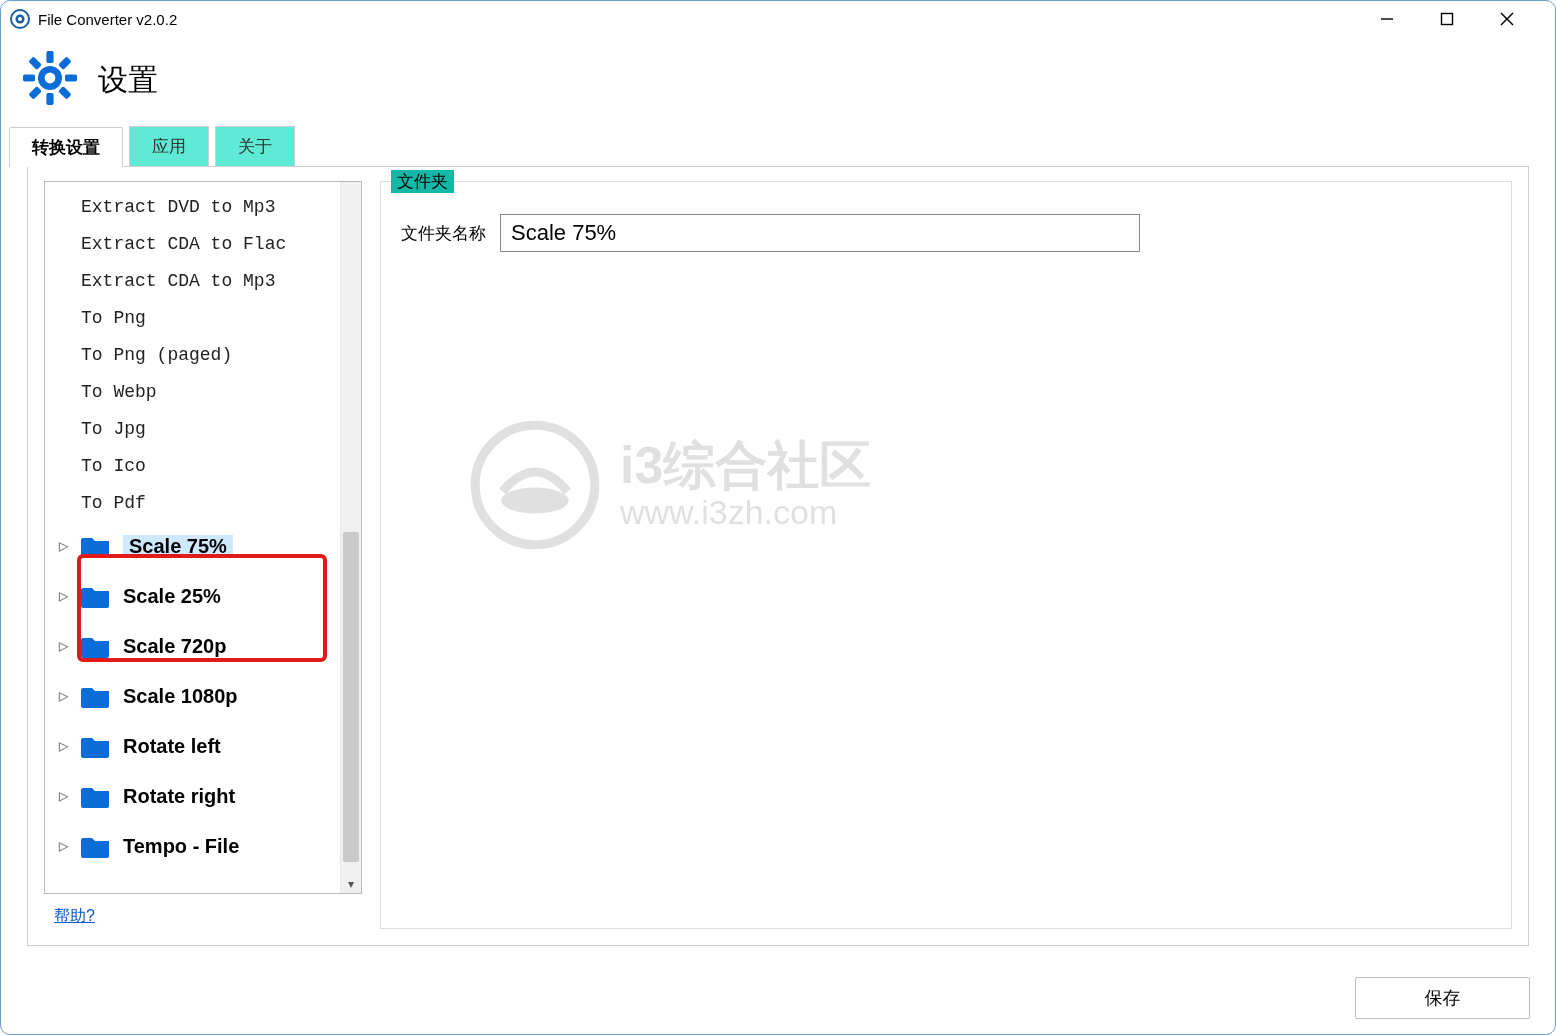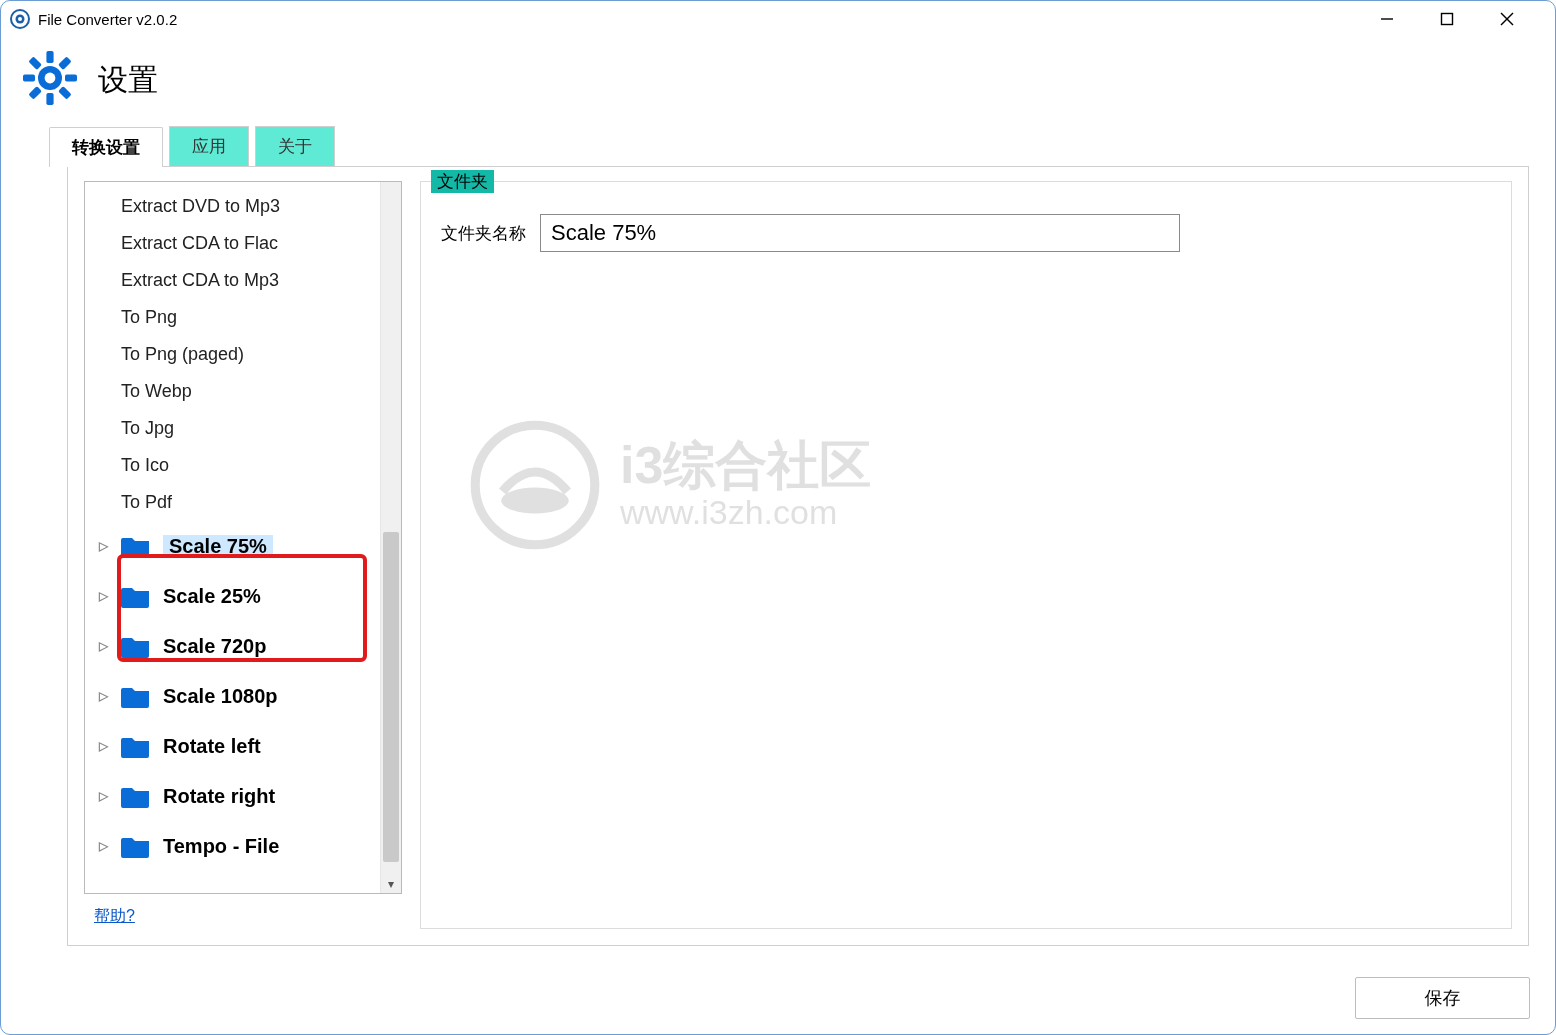--- a/index.html
+++ b/index.html
@@ -51,21 +51,20 @@
   .gear-svg { width: 60px; height: 60px; }
   .header-title {
     font-size: 30px;
     margin-left: 18px;
     color: #000;
   }
 
   
   .tabs-wrap {
     padding: 0 9px;
-    margin-left: 40px;
   }
   .tabs {
     display: flex;
     align-items: flex-end;
     gap: 6px;
   }
   .tab {
     padding: 8px 22px;
     font-size: 17px;
     background: #5eead4;
@@ -114,20 +113,21 @@
   }
   .tree-item {
     height: 37px;
     display: flex;
     align-items: center;
     padding-left: 36px;
     font-size: 18px;
     color: #222;
     white-space: nowrap;
     cursor: pointer;
+    font-family: Liberation Mono, monospace;
   }
   .folder-row {
     height: 50px;
     display:flex;
     align-items:center;
     padding-left: 14px;
     font-size: 20px;
     font-weight: 700;
     color: #000;
     cursor:pointer;

